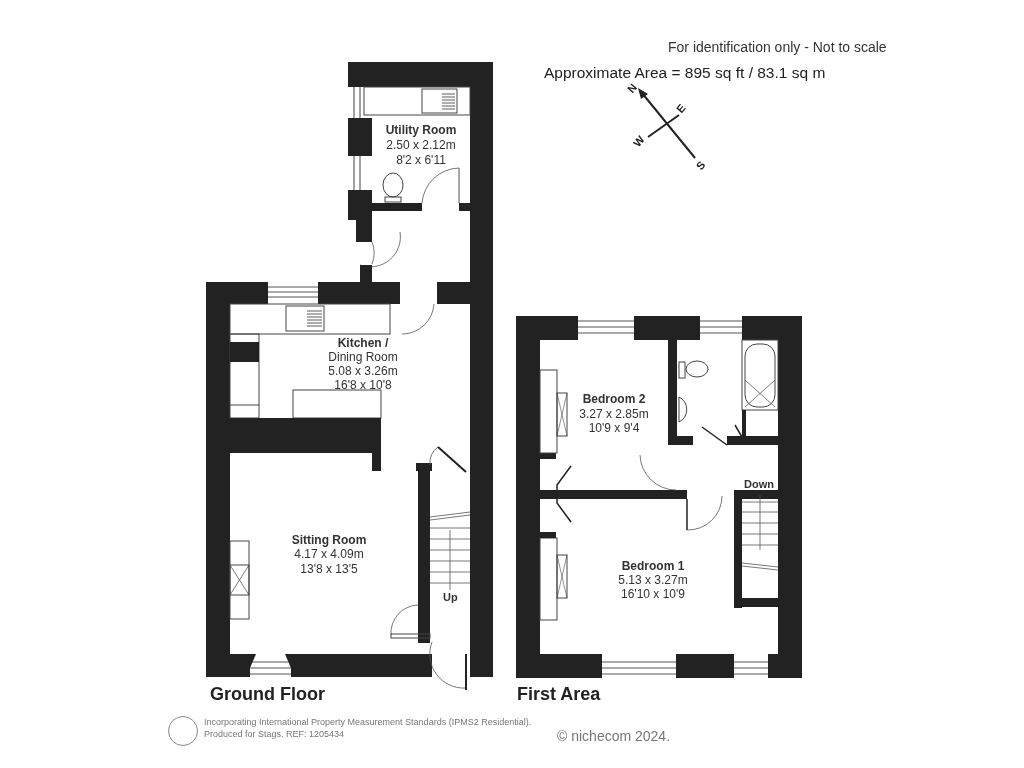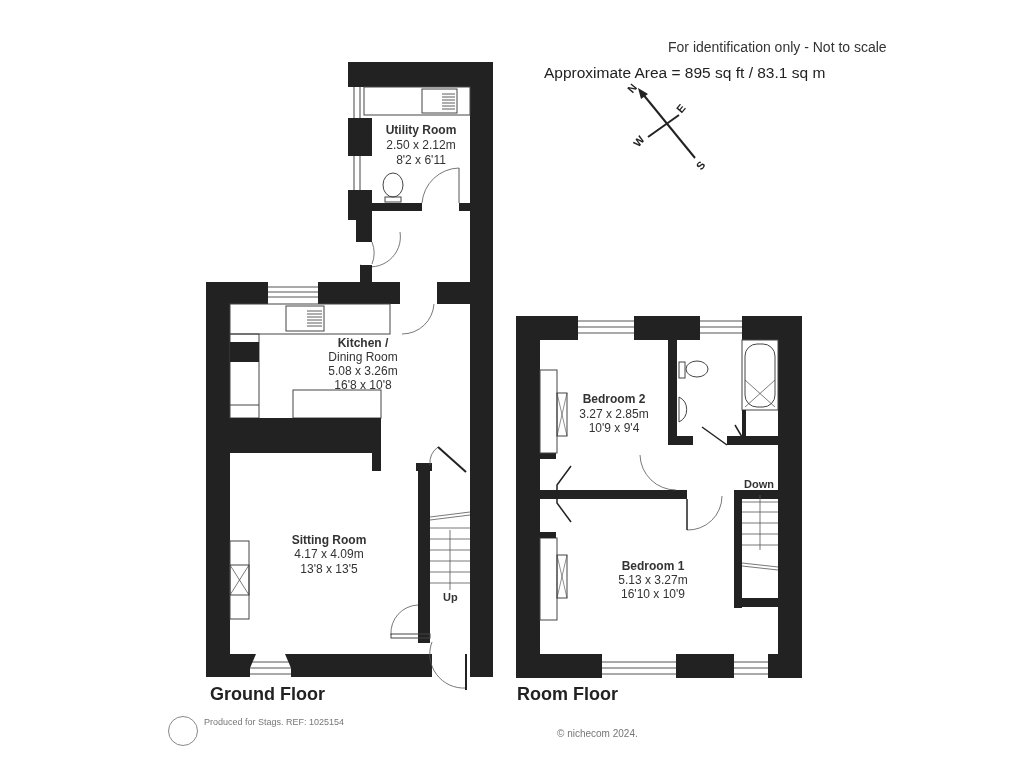--- a/index.html
+++ b/index.html
@@ -4,21 +4,21 @@
 <style>
   html,body{margin:0;padding:0;background:#fff;}
   body{width:1024px;height:768px;position:relative;overflow:hidden;font-family:"Liberation Sans",sans-serif;color:#222;}
   .area-title{position:absolute;left:544px;top:16px;font-size:15.5px;color:#222;margin-top:48px;}
   .area-sub{position:absolute;left:668px;top:39px;font-size:14px;color:#333;}
   svg.plan{position:absolute;left:0;top:0;}
   .room-name{font-family:"Liberation Sans",sans-serif;font-weight:bold;font-size:12px;fill:#333;}
   .room-dim{font-family:"Liberation Sans",sans-serif;font-size:12px;fill:#333;}
   .floor-label{position:absolute;font-weight:bold;font-size:18px;color:#222;}
   .footer{position:absolute;left:204px;top:716px;font-size:9px;color:#777;line-height:12px;}
-  .footer-copy{position:absolute;left:557px;top:728px;font-size:10px;color:#777;}
+  .footer-copy{position:absolute;left:557px;top:728px;font-size:14px;color:#777;}
   .footer-icon{position:absolute;left:168px;top:716px;width:28px;height:28px;border:1px solid #888;border-radius:50%;}
   .compass-letter{font-family:"Liberation Sans",sans-serif;font-weight:bold;font-size:11px;fill:#222;}
 </style>
 </head>
 <body>
 
 <div class="area-title">Approximate Area = 895 sq ft / 83.1 sq m</div>
 <div class="area-sub">For identification only - Not to scale</div>
 
 <svg class="plan" width="1024" height="768" viewBox="0 0 1024 768">
@@ -252,19 +252,20 @@
     </g>
     <g>
       <text class="room-name" x="653" y="570" text-anchor="middle">Bedroom 1</text>
       <text class="room-dim" x="653" y="584" text-anchor="middle">5.13 x 3.27m</text>
       <text class="room-dim" x="653" y="598" text-anchor="middle">16'10 x 10'9</text>
     </g>
   </g>
 </svg>
 
 <div class="floor-label" style="left:210px;top:684px;">Ground Floor</div>
-<div class="floor-label" style="left:517px;top:684px;">Room Floor</div>
+<div class="floor-label" style="left:517px;top:684px;">First Area</div>
 
 <div class="footer-icon"></div>
 <div class="footer">
-  <div>Produced for Stags.   REF: 1025154</div>
+  <div>Incorporating International Property Measurement Standards (IPMS2 Residential).</div>
+  <div>Produced for Stags.   REF: 1205434</div>
 </div>
 <div class="footer-copy">© nichecom 2024.</div>
 
 </body></html>

